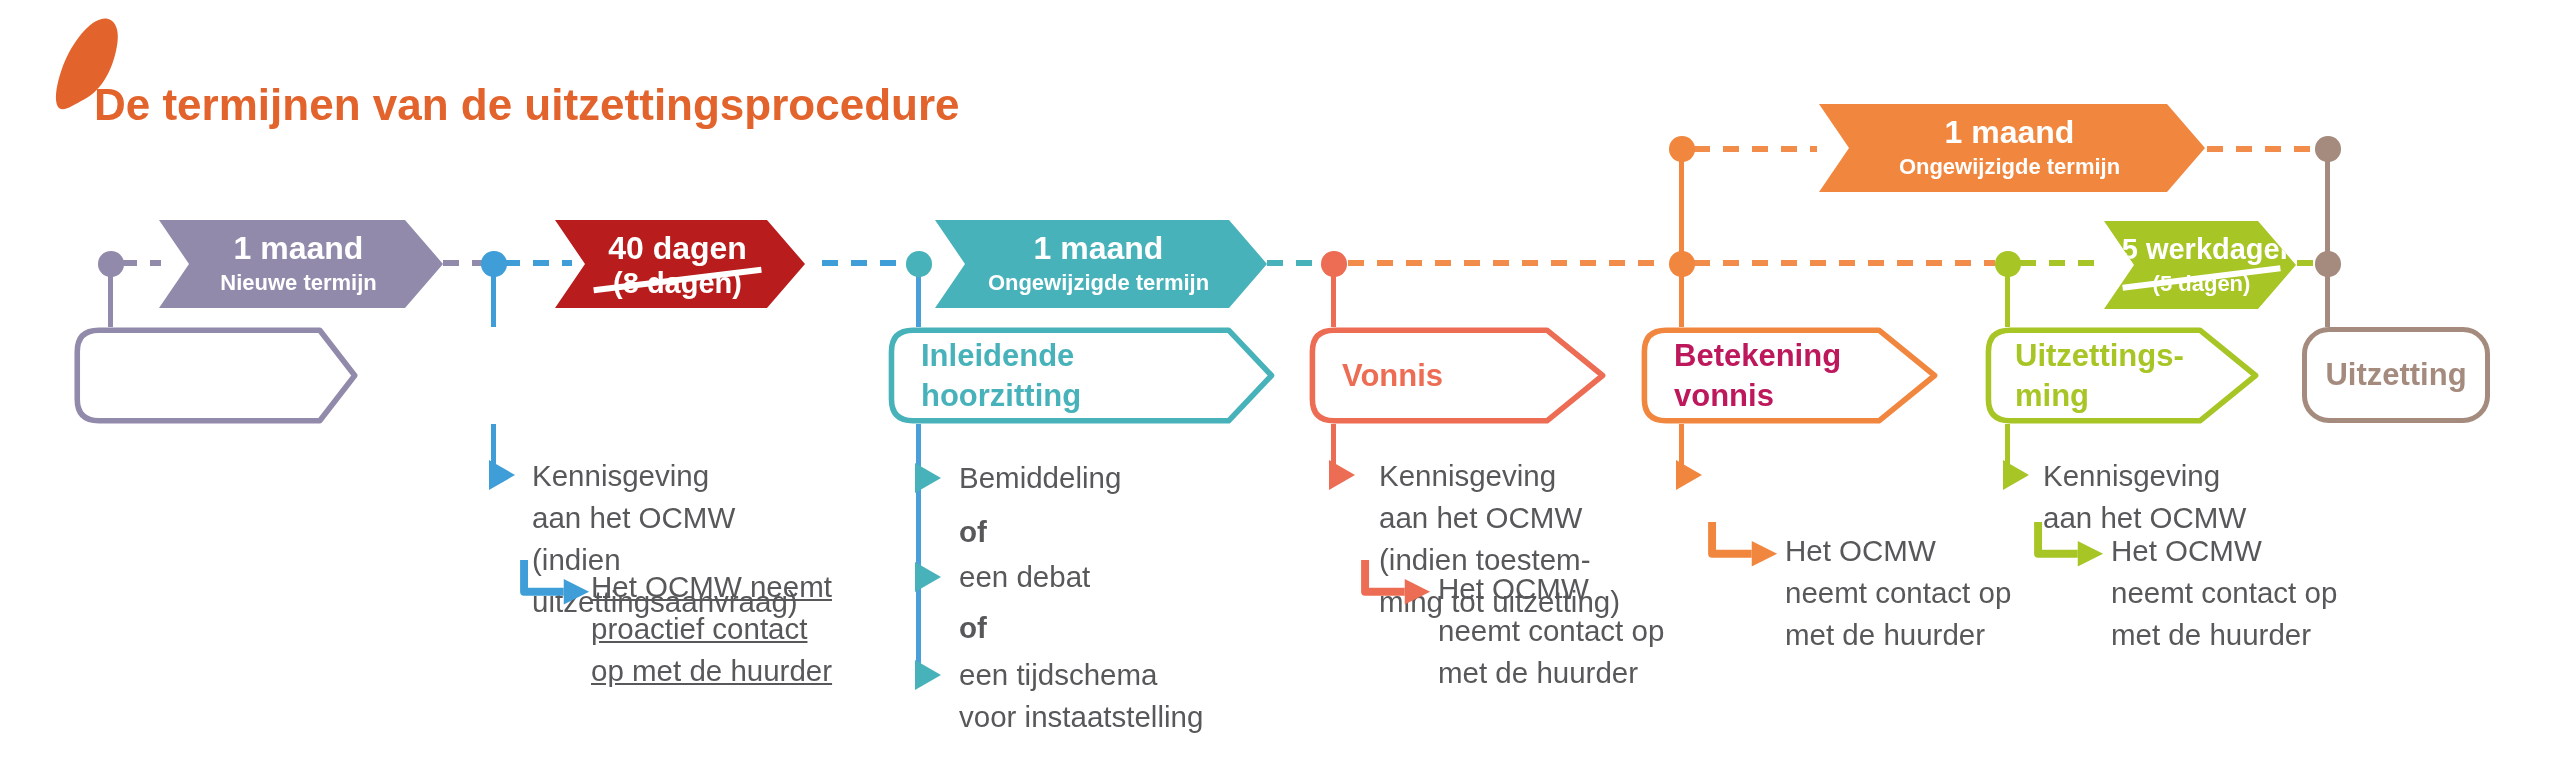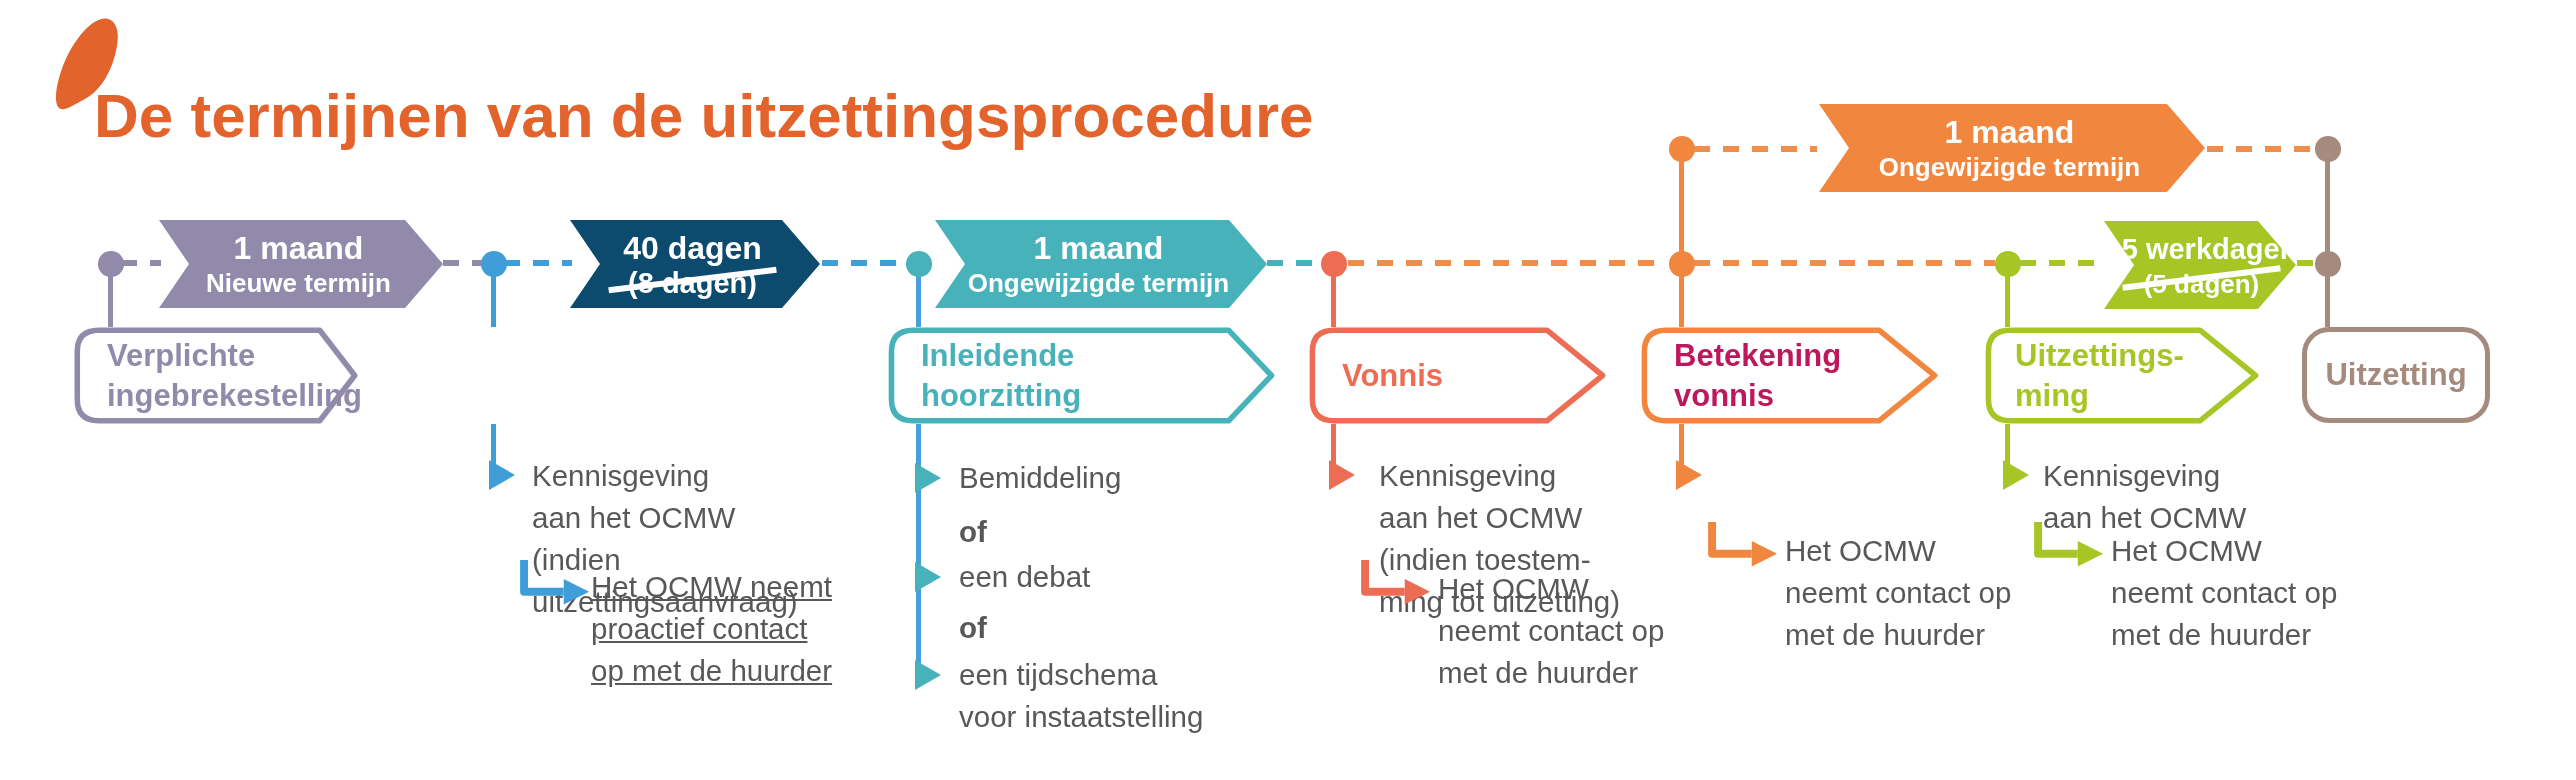--- a/index.html
+++ b/index.html
@@ -3,21 +3,21 @@
 <meta charset="utf-8">
 <style>
   html,body{margin:0;padding:0;background:#ffffff;}
   #canvas{
     position:relative;width:2576px;height:780px;background:#ffffff;overflow:hidden;
     font-family:"Liberation Sans","DejaVu Sans",sans-serif;
   }
   .abs{position:absolute;}
   
   #page-title{
-    position:absolute;left:94px;top:80px;font-size:62px;font-weight:bold;
+    position:absolute;left:94px;top:80px;font-size:44px;font-weight:bold;
     color:#e2642c;letter-spacing:0px;white-space:nowrap;
   }
   
   .dash{position:absolute;height:5.6px;top:260px;}
   .dash.top{top:146px;}
   .d-purple{background:repeating-linear-gradient(90deg,#928aab 0 16px,transparent 16px 29px);}
   .d-blue  {background:repeating-linear-gradient(90deg,#3f9ed8 0 16px,transparent 16px 29px);}
   .d-teal  {background:repeating-linear-gradient(90deg,#48b2ba 0 16px,transparent 16px 29px);}
   .d-orange{background:repeating-linear-gradient(90deg,#f28c4a 0 16px,transparent 16px 29px);}
   .d-green {background:repeating-linear-gradient(90deg,#a7c525 0 16px,transparent 16px 29px);}
@@ -27,21 +27,21 @@
   
   .vline{position:absolute;width:4.8px;}
   
   .banner{
     position:absolute;height:88px;display:flex;flex-direction:column;justify-content:center;
     align-items:center;color:#fff;font-weight:bold;text-align:center;
     clip-path:polygon(0 0, calc(100% - 38px) 0, 100% 50%, calc(100% - 38px) 100%, 0 100%, 30px 50%);
     padding:0 37px 0 32px;box-sizing:border-box;
   }
   .banner .l1{font-size:32px;line-height:37px;white-space:nowrap;}
-  .banner .l2{font-size:26px;line-height:32px;white-space:nowrap;}
+  .banner .l2{font-size:22px;line-height:32px;white-space:nowrap;}
   .strike{position:absolute;height:5.6px;background:#ffffff;transform:rotate(-7deg);}
   
   .stage{position:absolute;top:327px;height:97px;}
   .stage svg{position:absolute;left:0;top:0;overflow:visible;}
   .stage-label{
     position:absolute;left:33px;top:0;height:100%;display:flex;flex-direction:column;
     justify-content:center;font-size:31px;font-weight:bold;line-height:40px;white-space:pre-line;
   }
   #stage-uitzetting{
     position:absolute;left:2302px;top:327px;width:178px;height:86px;
@@ -99,21 +99,21 @@
   <div class="node top" style="left:1669px;background:#f1873f;"></div>
   <div class="node" style="left:1995px;background:#a7c525;"></div>
   <div class="node" style="left:2315px;background:#a48b7e;"></div>
   <div class="node top" style="left:2315px;background:#a48b7e;"></div>
 
   <div class="banner" style="left:159px;top:220px;width:284px;background:#928aab;">
     <div class="l1">1 maand</div>
     <div class="l2">Nieuwe termijn</div>
   </div>
 
-  <div class="banner" style="left:570px;top:220px;width:250px;background:#0c4a6e;">
+  <div class="banner" style="left:555px;top:220px;width:250px;background:#b91c1c;">
     <div class="l1">40 dagen</div>
     <div class="l2" style="font-size:29px;">(8 dagen)</div>
     <div class="strike" style="left:38px;top:57px;width:169px;"></div>
   </div>
 
   <div class="banner" style="left:935px;top:220px;width:332px;background:#48b2ba;">
     <div class="l1">1 maand</div>
     <div class="l2">Ongewijzigde termijn</div>
   </div>
 
@@ -125,22 +125,20 @@
   <div class="banner" style="left:2104px;top:221px;width:192px;background:#a7c525;padding:0 16px 0 19px;">
     <div class="l1" style="font-size:29px;">15 werkdagen</div>
     <div class="l2">(5 dagen)</div>
     <div class="strike" style="left:17.5px;top:54px;width:159px;"></div>
   </div>
 
   <div class="stage" style="left:74px;width:284px;">
     <svg width="284" height="97" viewBox="0 0 357 122">
       <path d="M31 4 H309 L353 61 L309 118 H31 Q4 118 4 91 V31 Q4 4 31 4 Z" fill="#ffffff" stroke="#928aab" stroke-width="7" stroke-linejoin="round"></path>
     </svg>
-    <div class="stage-label" style="color:#928aab;">Verplichte
-ingebrekestelling</div>
   </div>
 
 
   <div class="stage" style="left:888px;width:387px;">
     <svg width="387" height="97" viewBox="0 0 486 122">
       <path d="M31 4 H428 L482 61 L428 118 H31 Q4 118 4 91 V31 Q4 4 31 4 Z" fill="#ffffff" stroke="#48b2ba" stroke-width="7" stroke-linejoin="round"></path>
     </svg>
     <div class="stage-label" style="color:#48b2ba;">Inleidende
 hoorzitting</div>
   </div>

